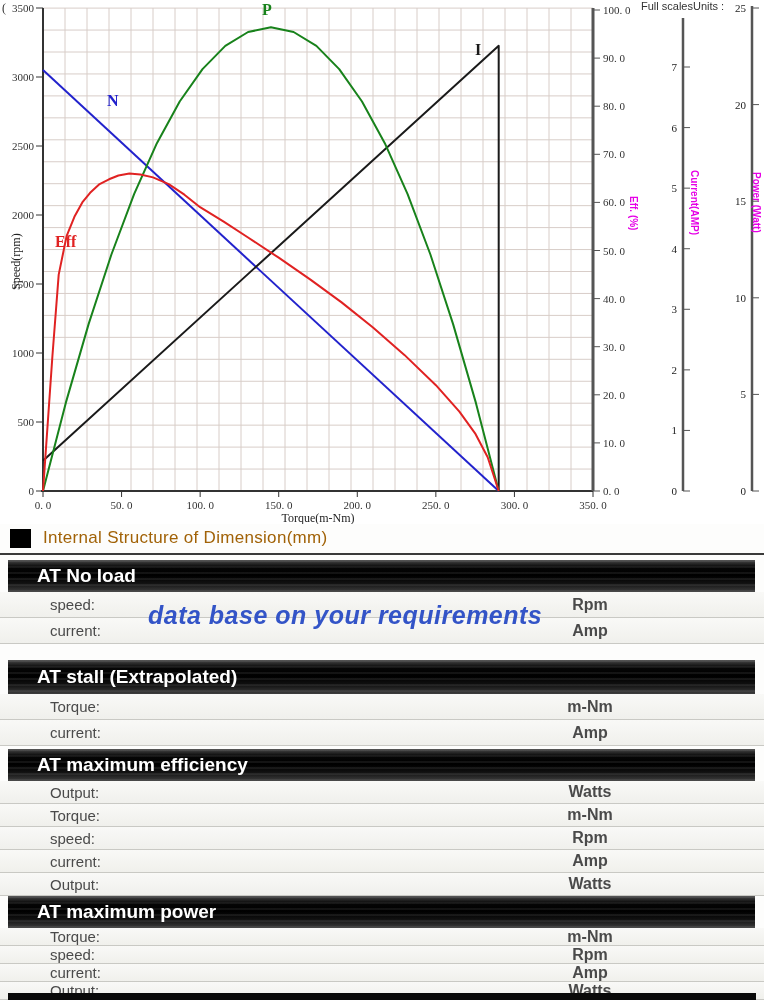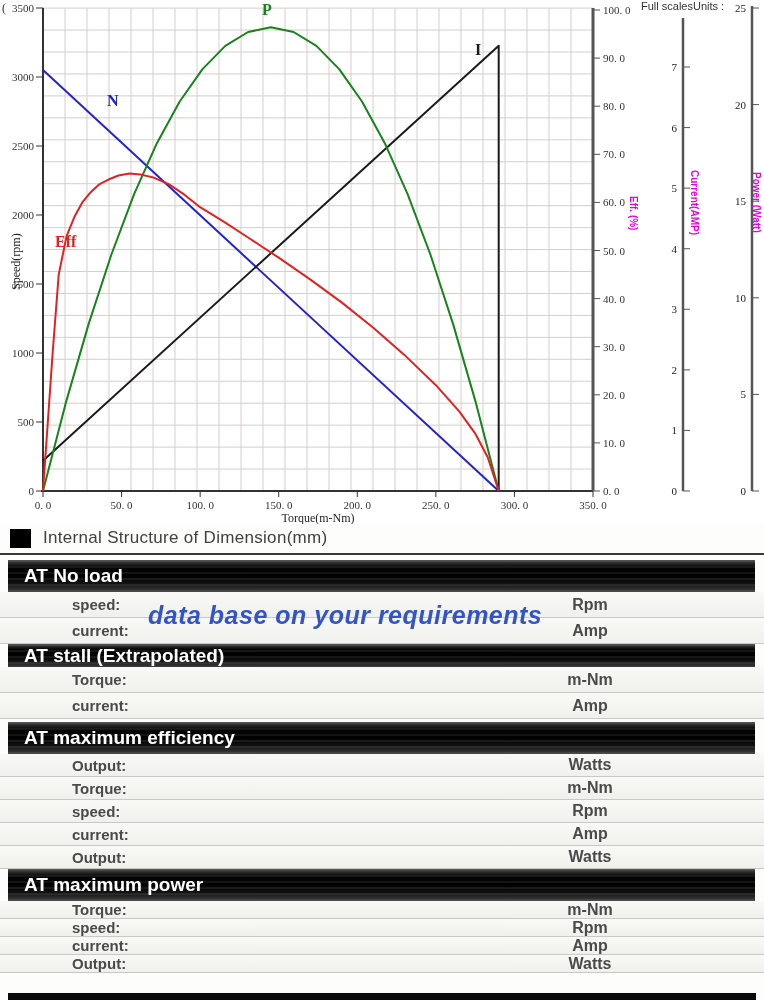--- a/index.html
+++ b/index.html
@@ -1,31 +1,31 @@
 <!DOCTYPE html>
 <html><head>
 <meta charset="utf-8">
 <style>
   html,body{margin:0;padding:0;background:#ffffff;}
   .page{position:relative;width:764px;height:1000px;overflow:hidden;background:#fdfdfc;
         font-family:"Liberation Sans",sans-serif;}
   #chart-svg{position:absolute;left:0;top:0;display:block;background:#ffffff;}
   .legend-row{position:absolute;left:0;top:524px;width:764px;height:28px;display:flex;align-items:center;}
   .legend-sq{display:inline-block;width:21px;height:19px;background:#000;margin-left:10px;}
-  .legend-text{margin-left:12px;font-size:17px;color:#404040;letter-spacing:.3px;}
+  .legend-text{margin-left:12px;font-size:17px;color:#a16207;letter-spacing:.3px;}
   .divider{position:absolute;left:0;top:553px;width:764px;height:2px;background:#3a3a3a;}
   #spec-table{position:absolute;left:0;top:555px;width:764px;}
   .sec-bar{margin-left:8px;margin-right:9px;display:flex;align-items:center;
            background:
              repeating-linear-gradient(180deg, rgba(255,255,255,0.07) 0 2px, rgba(0,0,0,0) 2px 6px),
              linear-gradient(180deg,#4a4a4a 0%,#060606 22%,#000 48%,#101010 72%,#3d3d3d 100%);
-           color:#fff;font-weight:bold;font-size:19px;padding-left:16px;box-sizing:border-box;}
+           color:#fff;font-weight:bold;font-size:19px;padding-left:29px;box-sizing:border-box;}
   .spec-row{position:relative;display:flex;align-items:center;border-bottom:1px solid #c9c9c4;
             background:linear-gradient(180deg,#f9f9f7 0%,#f0f0ec 100%);box-sizing:border-box;}
-  .spec-row .lbl{margin-left:72px;font-weight:bold;font-size:15px;color:#4a4a4a;text-align:center;}
+  .spec-row .lbl{margin-left:50px;font-weight:normal;font-size:15px;color:#4a4a4a;text-align:center;}
   .spec-row .unit{position:absolute;left:538px;width:104px;text-align:center;
                   font-weight:bold;font-size:16px;color:#4a4a4a;}
   .note{position:absolute;left:148px;top:601px;font-size:25px;font-weight:bold;
         letter-spacing:.5px;z-index:5;font-family:"Liberation Sans",sans-serif;font-style:italic;}
   .footer-bar{position:absolute;left:8px;top:993px;width:748px;height:7px;background:#0a0a0a;}
 </style>
 </head>
 <body>
 
 <div class="page">
@@ -205,21 +205,21 @@
         <span>AT No load</span>
       </div>
       <div class="spec-row" style="height: 26px;">
         <span class="lbl">speed:</span>
         <span class="unit">Rpm</span>
       </div>
       <div class="spec-row" style="height: 26px;">
         <span class="lbl">current:</span>
         <span class="unit">Amp</span>
       </div>
-      <div class="sec-bar" style="margin-top: 0; height: 23px; text-align: right;">
+      <div class="sec-bar" style="margin-top: 16px; height: 34px; text-align: right;">
         <span>AT stall (Extrapolated)</span>
       </div>
       <div class="spec-row" style="height: 26px;">
         <span class="lbl">Torque:</span>
         <span class="unit">m-Nm</span>
       </div>
       <div class="spec-row" style="height: 26px;">
         <span class="lbl">current:</span>
         <span class="unit">Amp</span>
       </div>

